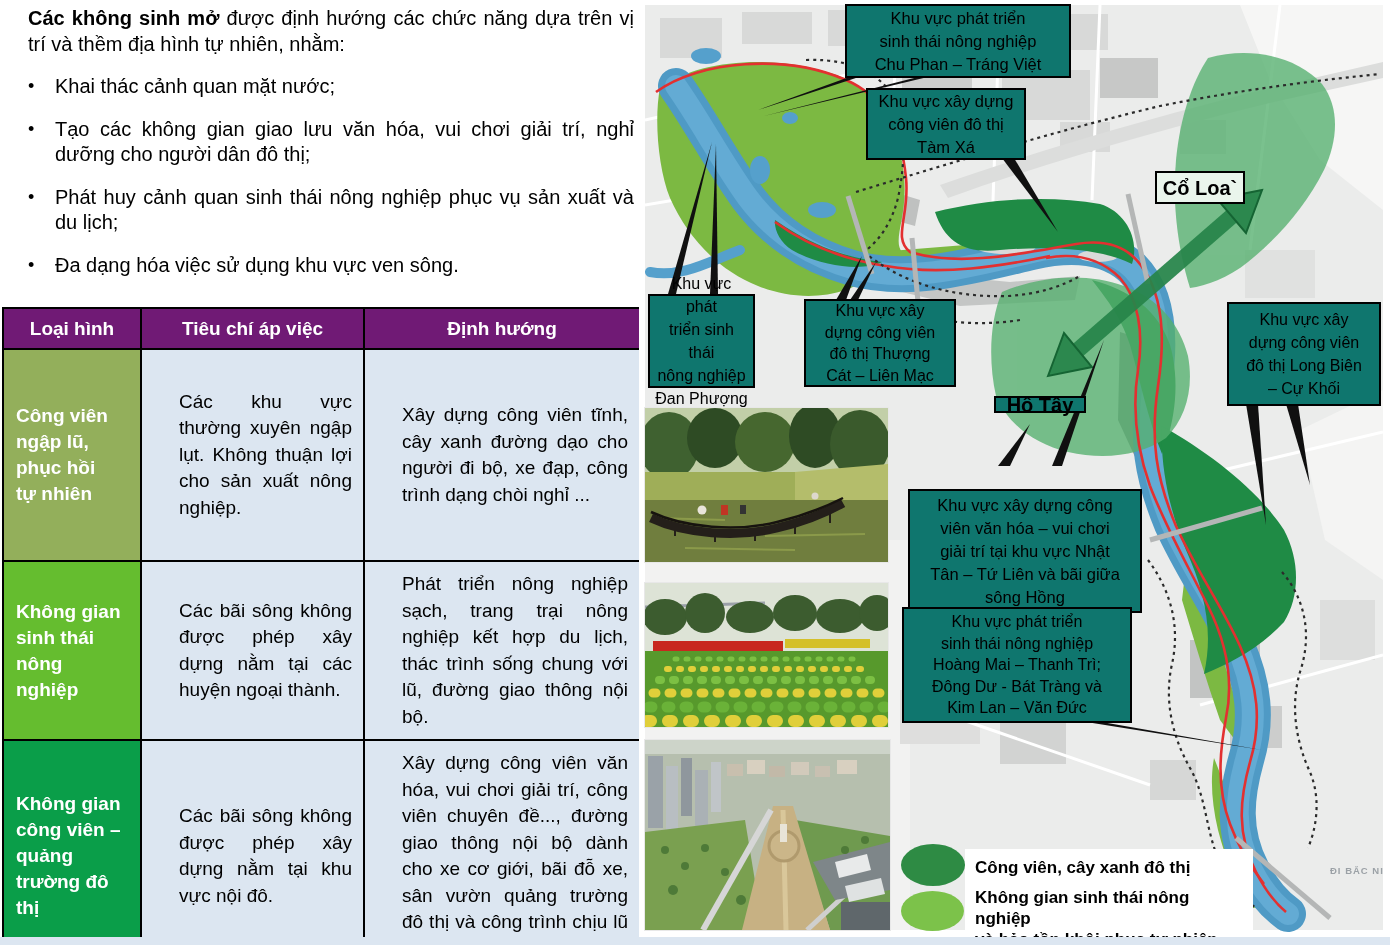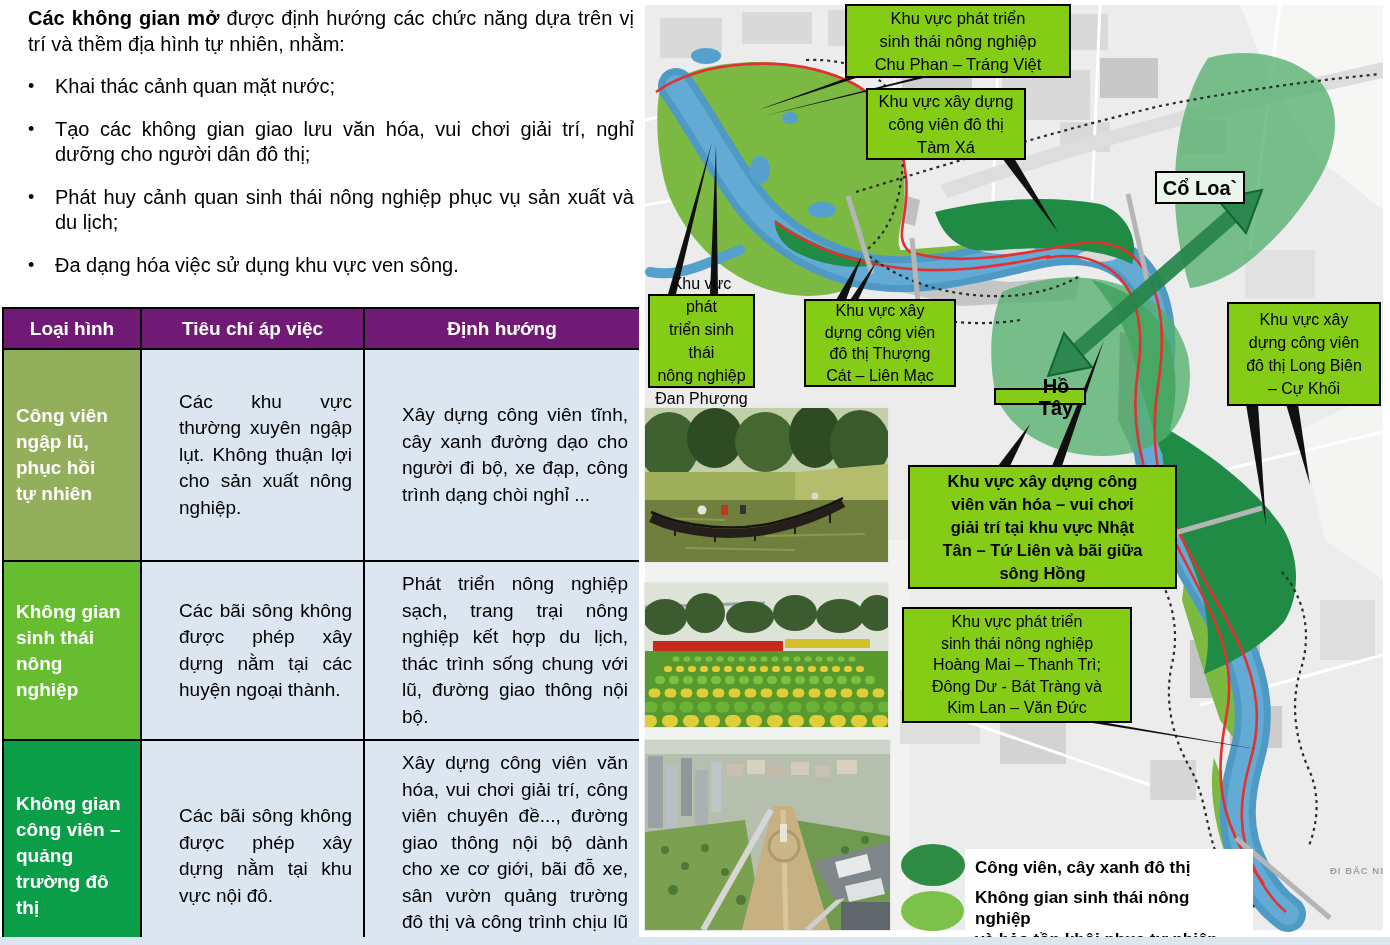--- a/index.html
+++ b/index.html
@@ -20,42 +20,42 @@
   table{border-collapse:collapse;width:637px;table-layout:fixed;}
   td,th{border:2.5px solid #000;box-sizing:border-box;vertical-align:middle;}
   th{background:#701a75;color:#fff;font-size:19px;font-weight:700;height:41px;padding:2px;}
   .type-cell{color:#fff;font-weight:700;font-size:19px;text-align:left;
              white-space:pre-line;line-height:26px;padding:12px;}
   .r0{background:#93af5b;} .r1{background:#65bd2f;} .r2{background:#0a9e49;}
   .body-cell{background:#dce6f1;}
   .cell-txt{padding:8px 10px;font-size:19px;line-height:26.5px;text-align:justify;margin-left:26px;}
 
   
-  .callout{position:absolute;background:#84cc16;border:2px solid #000;
+  .callout{position:absolute;background:#0f766e;border:2px solid #000;
            display:flex;align-items:center;justify-content:center;text-align:center;
            white-space:pre-line;font-size:16.5px;line-height:23px;padding:3px 4px;
            box-sizing:border-box;z-index:30;}
   .placelabel{font-weight:700;font-size:20px;line-height:22px;}
   .c-coloa{background:#eaf5ec;}
 
   
   .legend-box{left:965px;top:849px;width:288px;height:84px;background:#fff;z-index:25;
               padding:8px 6px 0 10px;font-weight:700;font-size:17px;line-height:21px;}
   .legend-line2{margin-top:9px;white-space:pre-line;}
   .lg-ell{border-radius:50%;z-index:26;}
 
   .photo{z-index:20;box-shadow:0 0 0 1px #e8e8e8;}
   .footer-strip{left:0;top:937px;width:1390px;height:8px;background:#dce6f1;z-index:40;}
   svg text{font-family:"Liberation Sans","DejaVu Sans",sans-serif;}
 </style>
 </head>
 <body>
 
 <div class="abs intro">
-  <p class="lead"><b>Các không gian mở</b><span> được định hướng các chức năng dựa trên vị trí và thềm địa hình tự nhiên, nhằm:</span></p>
+  <p class="lead"><b>Các không sinh mở</b><span> được định hướng các chức năng dựa trên vị trí và thềm địa hình tự nhiên, nhằm:</span></p>
   <div class="bullet">
       <span class="dot">•</span>
       <span class="btxt">Khai thác cảnh quan mặt nước;</span>
     </div>
   <div class="bullet">
       <span class="dot">•</span>
       <span class="btxt">Tạo các không gian giao lưu văn hóa, vui chơi giải trí, nghỉ dưỡng cho người dân đô thị;</span>
     </div>
   <div class="bullet">
       <span class="dot">•</span>
@@ -357,22 +357,22 @@
 Tàm Xá</div>
 <div class="callout placelabel c-coloa" style="left:1155px;top:171px;width:90px;height:33px;">Cổ Loa`</div>
 <div class="callout" style="left:648px;top:294px;width:107px;height:94px;font-size:16px;">Khu vực phát
 triển sinh thái
 nông nghiệp
 Đan Phượng</div>
 <div class="callout" style="left:804px;top:299px;width:152px;height:88px;font-size:16px;line-height:21.5px;">Khu vực xây
 dựng công viên
 đô thị Thượng
 Cát – Liên Mạc</div>
-<div class="callout placelabel" style="left:994px;top:388px;width:92px;height:17px;padding-left:36px;">Hồ Tây</div>
-<div class="callout" style="left:908px;top:465px;width:269px;height:124px;font-weight:bold;">Khu vực xây dựng công
+<div class="callout placelabel" style="left:994px;top:396px;width:92px;height:17px;">Hồ Tây</div>
+<div class="callout" style="left:908px;top:489px;width:234px;height:124px;">Khu vực xây dựng công
 viên văn hóa – vui chơi
 giải trí tại khu vực Nhật
 Tân – Tứ Liên và bãi giữa
 sông Hồng</div>
 <div class="callout" style="left:902px;top:607px;width:230px;height:116px;font-size:16px;line-height:21.5px;">Khu vực phát triển
 sinh thái nông nghiệp
 Hoàng Mai – Thanh Trì;
 Đông Dư - Bát Tràng và
 Kim Lan – Văn Đức</div>
 <div class="callout" style="left:1227px;top:302px;width:154px;height:104px;font-size:16px;line-height:23px;">Khu vực xây

